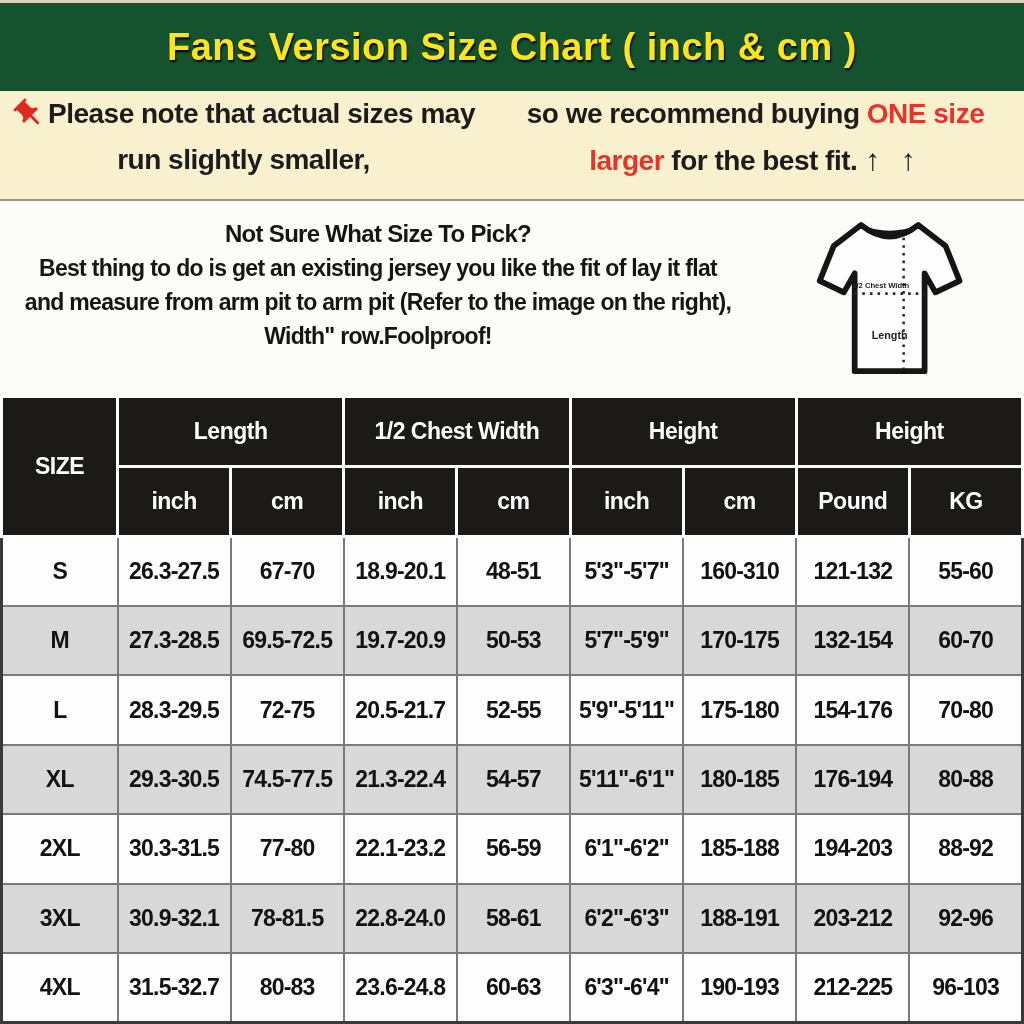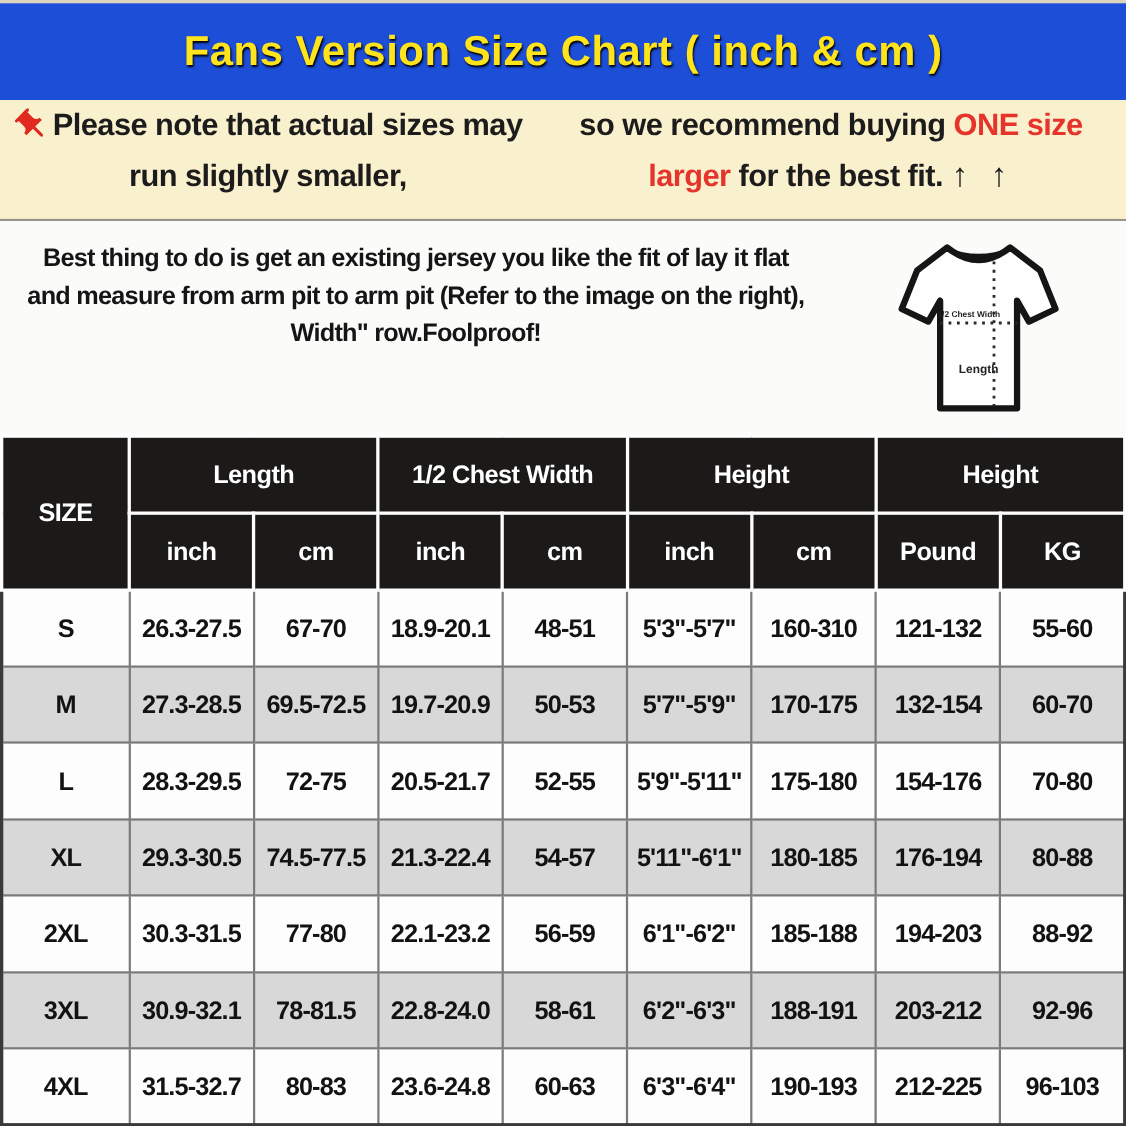--- a/index.html
+++ b/index.html
@@ -6,21 +6,21 @@
   html,body { margin:0; padding:0; }
   body {
     width:1024px; height:1024px; overflow:hidden;
     font-family:"Liberation Sans","DejaVu Sans",sans-serif;
     background:#fbfbf9; color:#1b1b1b;
   }
   .page { width:1024px; height:1024px; display:flex; flex-direction:column; }
 
   
   .banner {
-    height:91px; background:#1d4ed8; border-top:3px solid #ddd5bd;
+    height:91px; background:#14532d; border-top:3px solid #ddd5bd;
     display:flex; align-items:center; justify-content:center; flex:none;
   }
   .banner-title {
     color:#ffe41c; font-size:38px; font-weight:bold; letter-spacing:0.5px;
     text-shadow:1px 2px 2px #000;
   }
 
   
   .notice {
     height:110px; background:#f9f0cd; border-bottom:2px solid #98948a;
@@ -76,20 +76,21 @@
         <path transform="rotate(-45 12 12)" fill="#e0291f" d="M16,9V4h1c0.55,0,1-0.45,1-1s-0.45-1-1-1H7C6.45,2,6,2.45,6,3s0.45,1,1,1h1v5c0,1.66-1.34,3-3,3v2h5.97v7l1,1l1-1v-7H19v-2C17.34,12,16,10.66,16,9z"></path>
       </svg><span>Please note that actual sizes may run slightly smaller,</span>
     </div>
     <div>
       <span>so we recommend buying </span><span class="red">ONE size larger</span><span> for the best fit.</span><span class="arrows">↑ ↑</span>
     </div>
   </section>
 
   <section class="howto">
     <div class="howto-text">
+      <div class="howto-heading">Not Sure What Size To Pick?</div>
       <div>Best thing to do is get an existing jersey you like the fit of lay it flat</div>
       <div>and measure from arm pit to arm pit (Refer to the image on the right),</div>
       <div>Width" row.Foolproof!</div>
     </div>
     <div class="shirt-wrap">
       <svg class="shirt-svg" viewBox="0 0 260 280">
         <path d="M85,22 L42,55 L20,110 L58,128 L75,98 L75,252 L185,252 L185,98 L202,128 L240,110 L218,55 L175,22 Q130,58 85,22 Z" fill="#fefefe" stroke="#151515" stroke-width="9" stroke-linejoin="round"></path>
         <path d="M85,22 Q130,58 175,22 Q130,40 85,22 Z" fill="#151515"></path>
         <line x1="75" y1="130" x2="185" y2="130" stroke="#2a2a2a" stroke-width="4" stroke-dasharray="4,8"></line>
         <line x1="152" y1="42" x2="152" y2="249" stroke="#2a2a2a" stroke-width="4" stroke-dasharray="4,8"></line>

